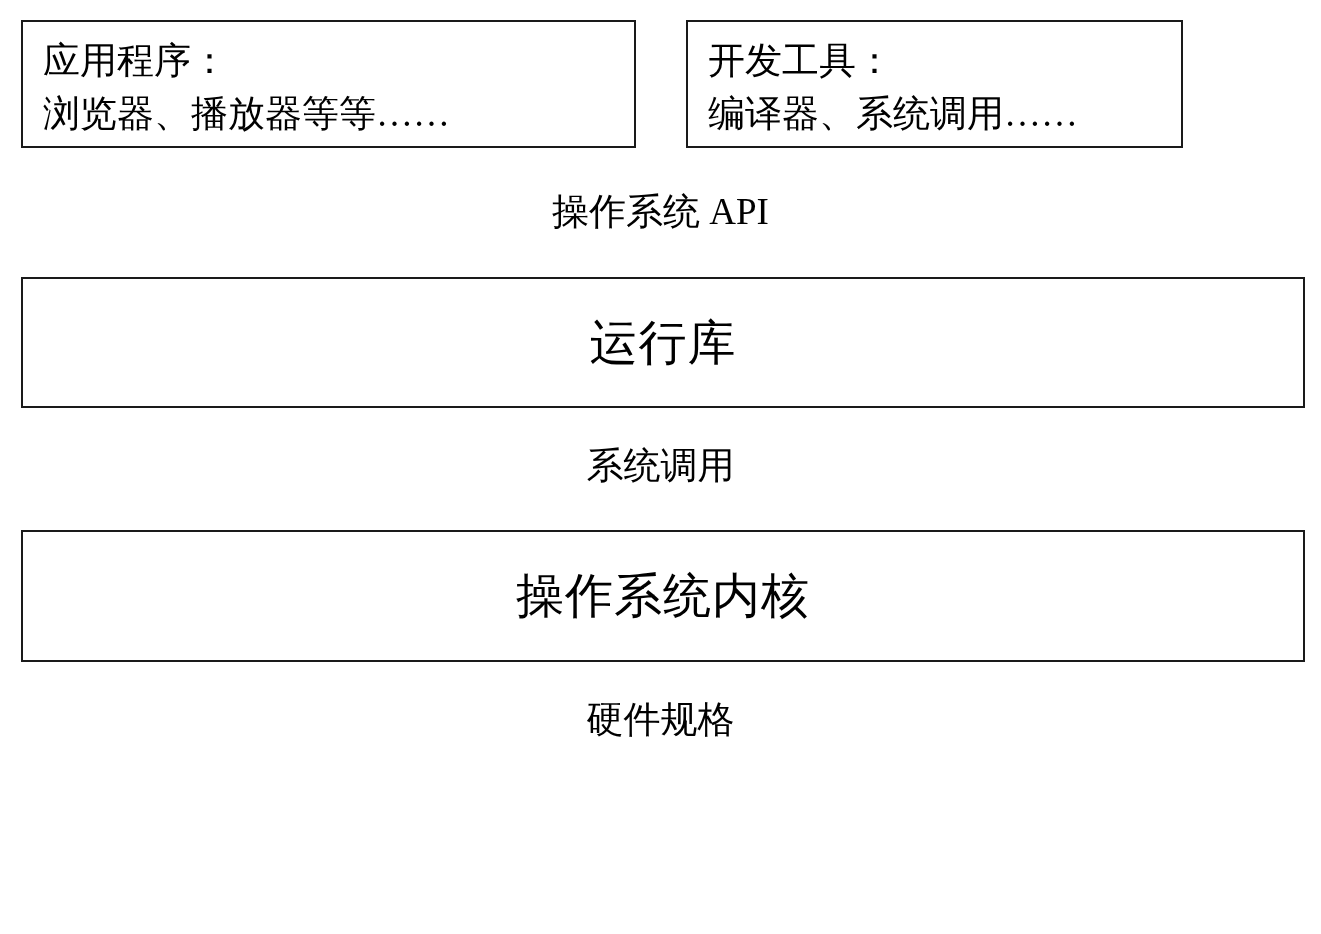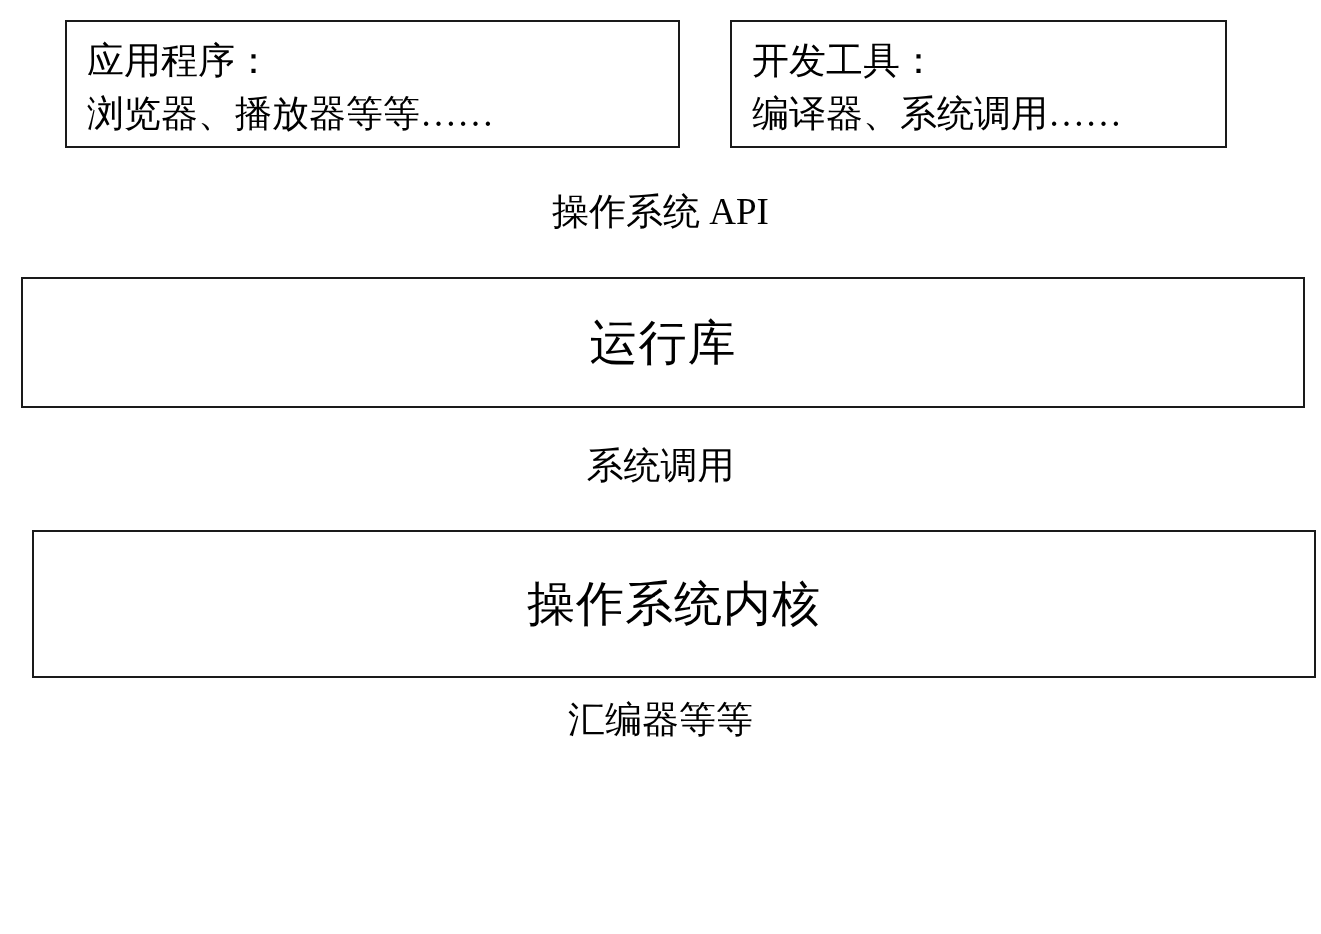--- a/index.html
+++ b/index.html
@@ -24,21 +24,20 @@
   
   .box {
     position: absolute;
     box-sizing: border-box;
     border: 2px solid #1a1a1a;
     background: #ffffff;
   }
   .box-top {
     
     padding: 12px 20px 0 20px;
-    margin-left: 44px;
   }
   .box-top .line {
     font-size: 37px;
     line-height: 53px;
     white-space: nowrap;
     letter-spacing: 0px;
   }
   .box-wide {
     display: flex;
     align-items: center;
@@ -117,24 +116,24 @@
   <div class="box box-wide" style="left:21px; top:277px; width:1284px; height:131px;">
     <div class="label">运行库</div>
   </div>
 
   <div class="sep" style="top:440px; height:56px;">
     <div class="dash-run left-run"></div>
     <div class="sep-label">系统调用</div>
     <div class="dash-run right-run"></div>
   </div>
 
-  <div class="box box-wide" style="left:32px; top:530px; width:1284px; height:148px;">
+  <div class="box box-wide" style="left:21px; top:530px; width:1284px; height:132px;">
     <div class="label">操作系统内核</div>
   </div>
 
   <div class="sep" style="top:694px; height:56px;">
     <div class="dash-run left-run"></div>
-    <div class="sep-label">汇编器等等</div>
+    <div class="sep-label">硬件规格</div>
     <div class="dash-run right-run"></div>
   </div>
 
 
 </div>
 
 </body></html>

